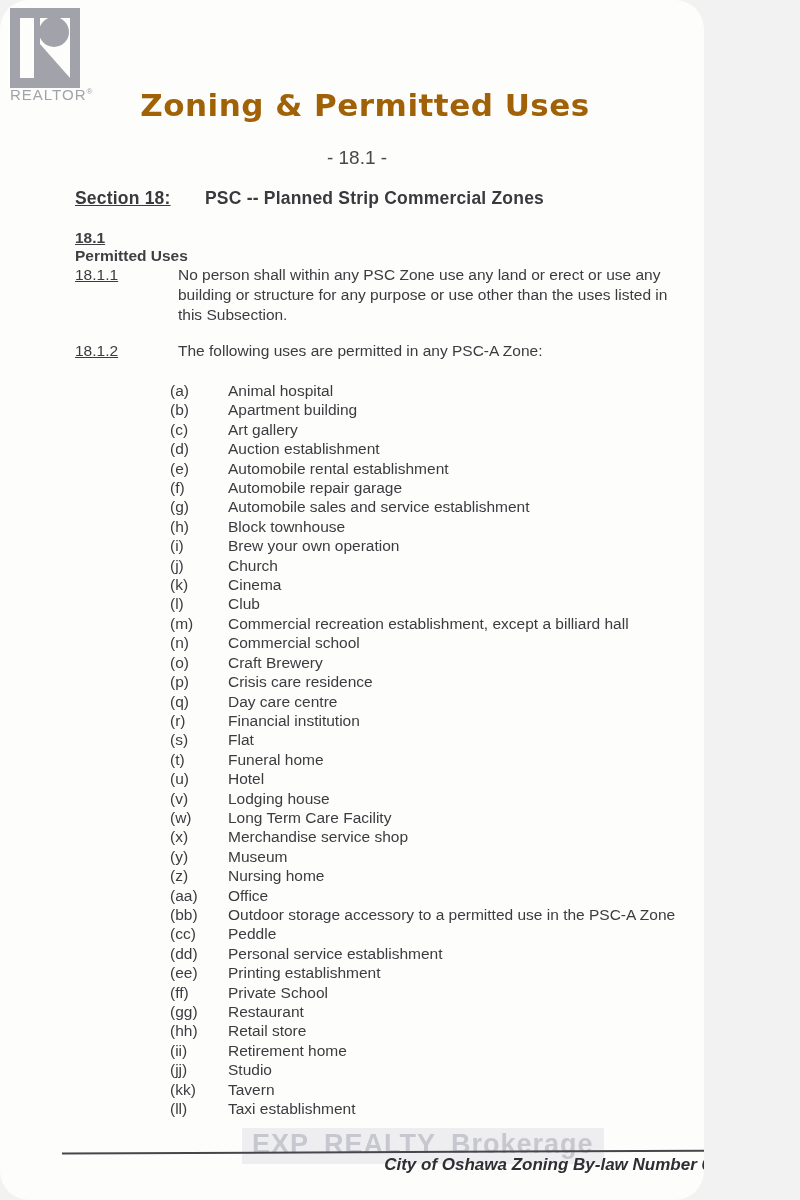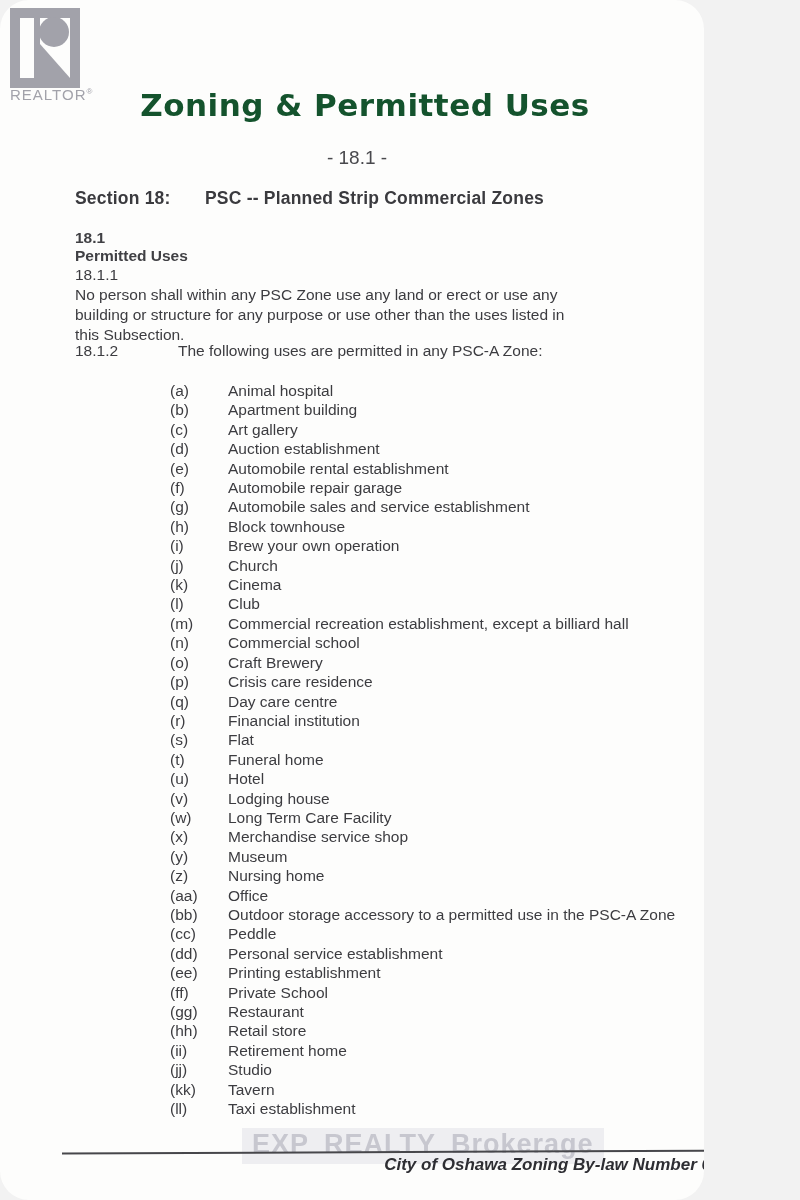--- a/index.html
+++ b/index.html
@@ -25,38 +25,38 @@
     color:var(--logo,#a2a2aa);
     font-family:"Liberation Sans", sans-serif;
   }
   .logo-word sup{font-size:8px;}
   
   .doc-title{
     position:absolute;left:0;right:0;top:86px;
     text-align:center;padding-left:26px;
     font-family:"DejaVu Sans", sans-serif;
     font-weight:700;font-size:31px;line-height:38px;
-    color:#14532d;letter-spacing:0.5px;
+    color:#a16207;letter-spacing:0.5px;
   }
   .page-num{
     position:absolute;left:0;right:0;top:147px;
     text-align:center;padding-left:10px;
     font-size:19px;color:#49494d;
   }
   
   .row{position:absolute;left:75px;display:flex;align-items:flex-start;}
   .row .num{flex-shrink:0;}
   .sec-row{top:188px;font-weight:700;font-size:17.5px;color:#3a3a3e;letter-spacing:0.2px;}
   .sec-row .num{width:130px;}
   .r181{top:229px;font-weight:700;font-size:15.5px;color:#404044;flex-direction:column;}
   .r181 .num,.r1811 .num,.r1812 .num{width:103px;}
-  .r1811{top:265px;font-size:15.5px;line-height:20px;flex-direction:column;}
+  .r1811{top:265px;font-size:15.5px;line-height:20px;}
   .r1811 .body{white-space:pre-line;width:570px;}
   .r1812{top:342px;font-size:15.5px;}
-  .num{font-variant-numeric:tabular-nums;}
+  .num{font-variant-numeric:tabular-nums;text-decoration:underline;}
   
   .uses{
     position:absolute;left:170px;top:381px;width:600px;
     font-size:15.5px;line-height:19.4px;color:#3c3c40;
   }
   .use-row{display:flex;}
   .use-letter{width:58px;flex-shrink:0;}
   .use-label{flex:1;}
   
   .watermark{

